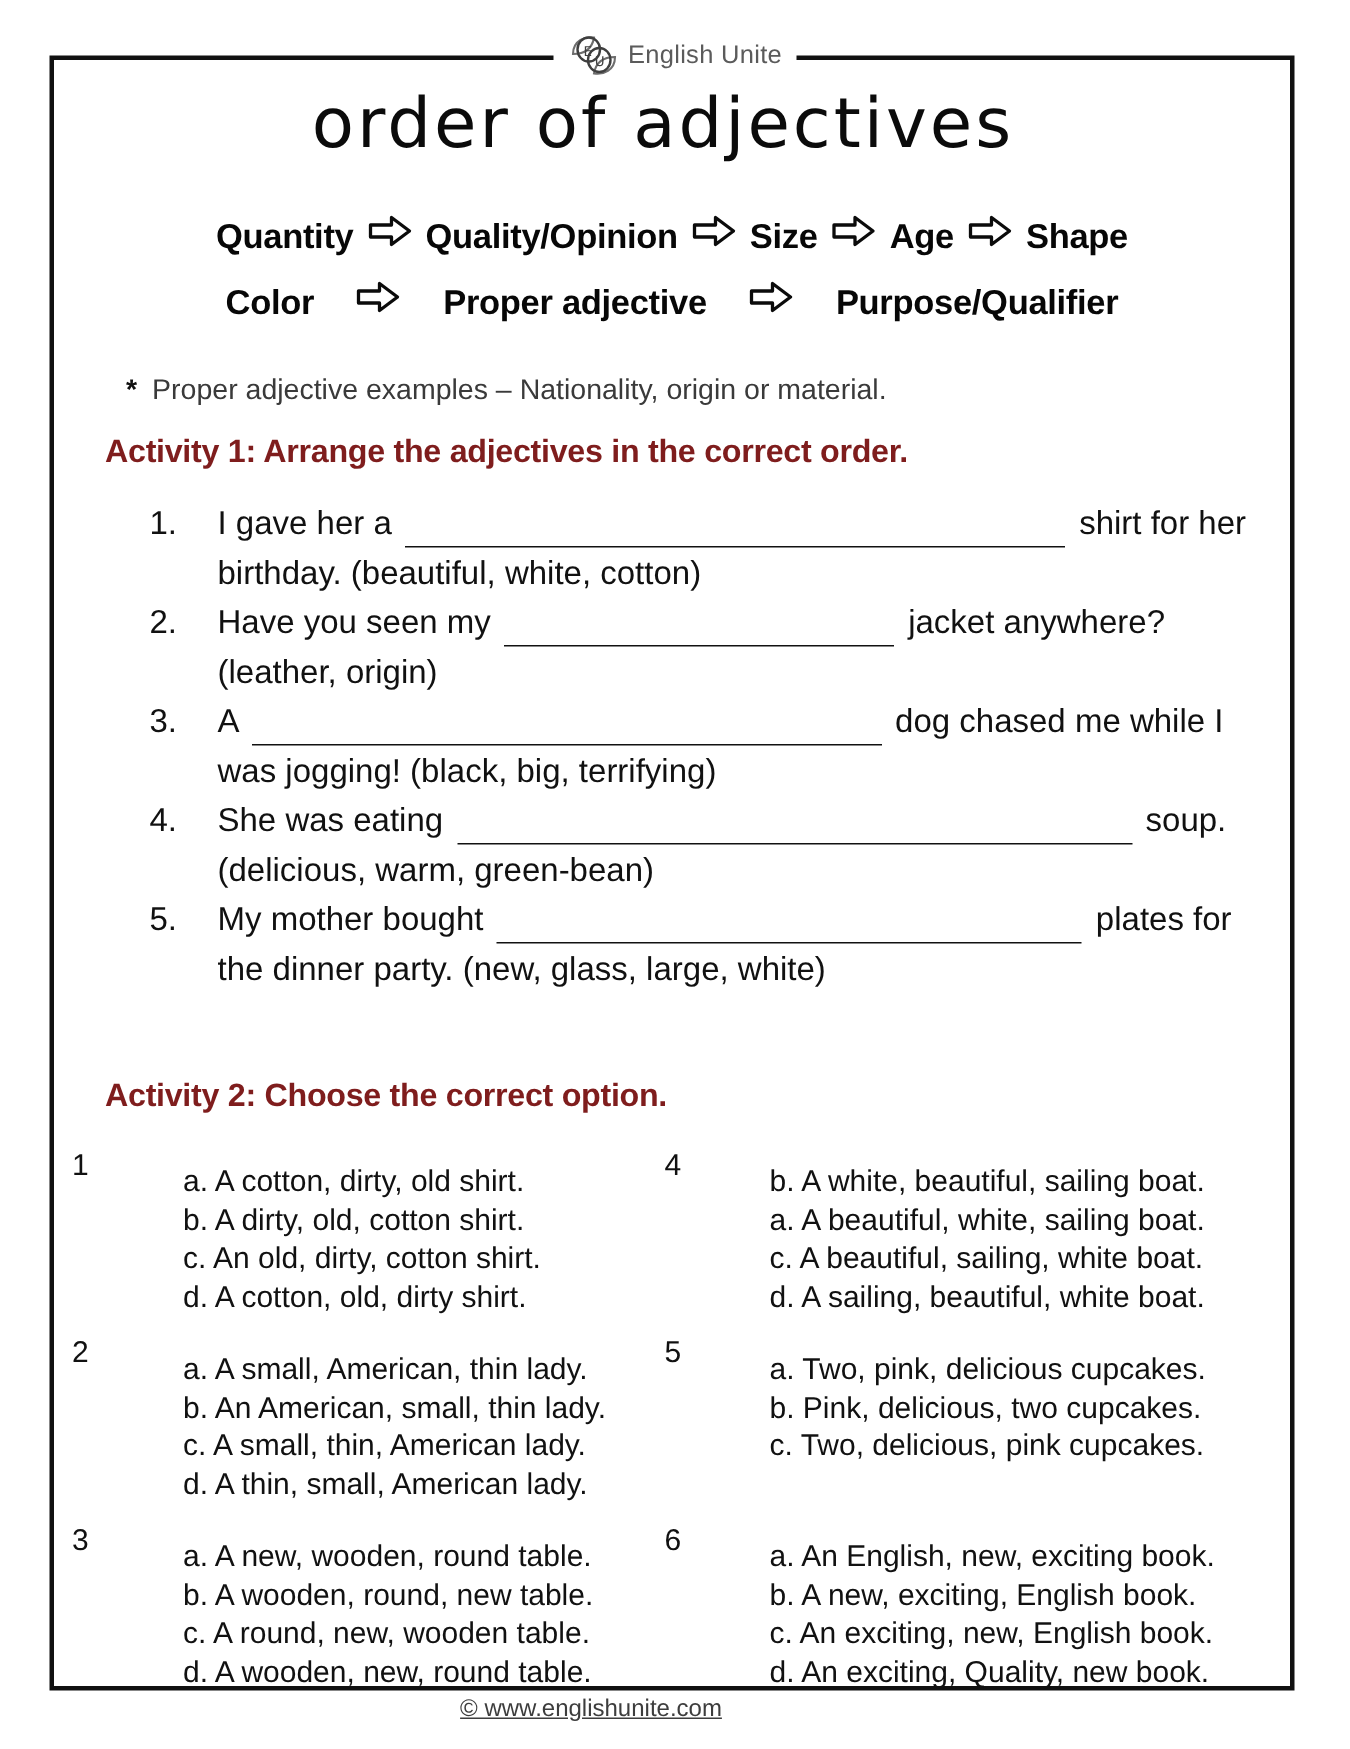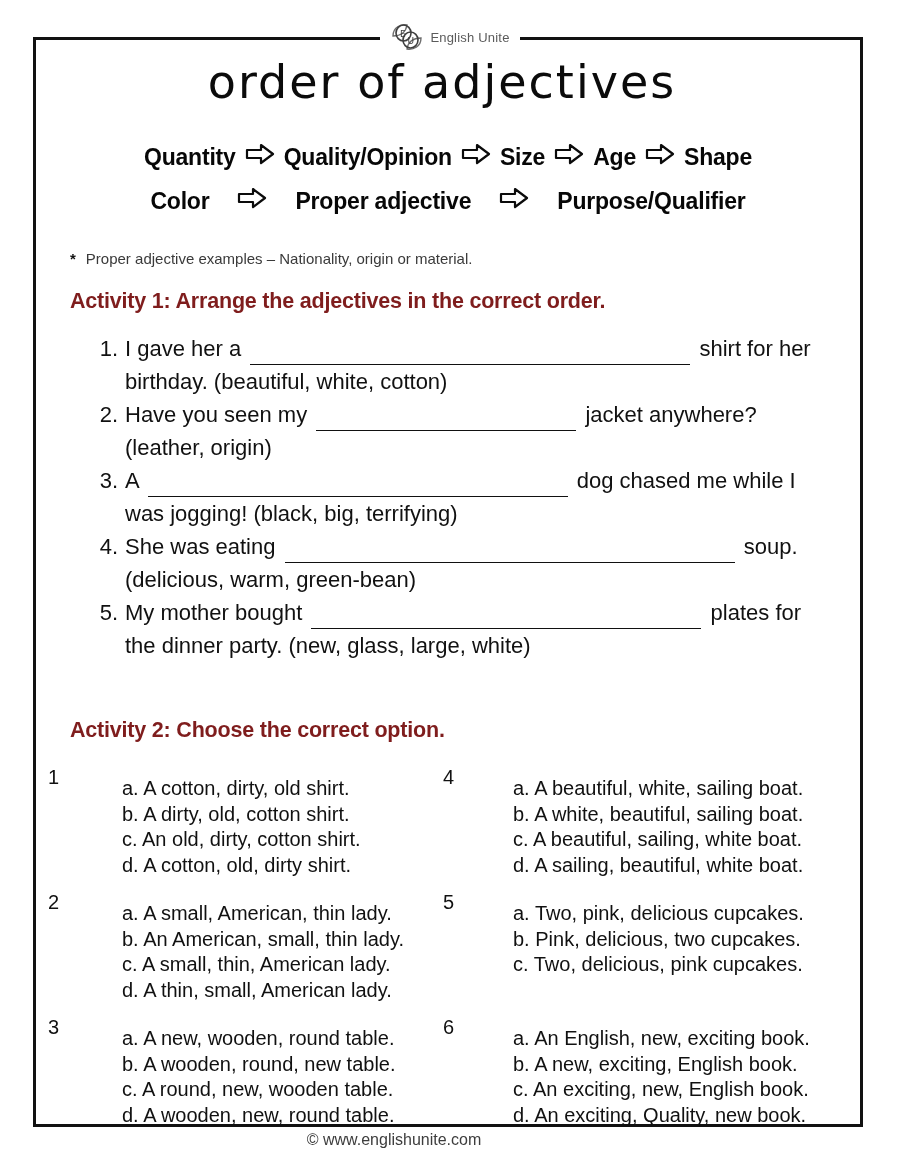--- a/index.html
+++ b/index.html
@@ -46,21 +46,21 @@
     align-items: center;
     gap: 6px;
     height: 40px;
   }
   .logo-mark {
     width: 34px;
     height: 30px;
     display: block;
   }
   .logo-text {
-    font-size: 13px;
+    font-size: 17px;
     color: #5b5b5b;
     letter-spacing: 0.2px;
     white-space: nowrap;
   }
 
   
   .title {
     position: absolute;
     left: 0;
     top: 55px;
@@ -101,23 +101,23 @@
     margin: 0 9px;
     vertical-align: middle;
   }
   .flow-row.row2 .arrow {
     margin: 0 28px;
   }
 
   
   .footnote {
     position: absolute;
-    left: 70px;
+    left: 84px;
     top: 250px;
-    font-size: 15px;
+    font-size: 19px;
     color: #3a3a3a;
     white-space: nowrap;
   }
   .footnote .star {
     font-weight: bold;
     color: #111;
     margin-right: 10px;
   }
 
   
@@ -152,20 +152,21 @@
   }
   .fill-num {
     width: 30px;
     flex: 0 0 30px;
     text-align: right;
     padding-right: 7px;
     box-sizing: border-box;
   }
   .fill-body {
     flex: 1 1 auto;
+    margin-left: 20px;
   }
   .blank {
     display: inline-block;
     border-bottom: 1.6px solid #111;
     vertical-align: bottom;
     height: 22px;
     margin: 0 3px;
   }
 
   
@@ -210,20 +211,21 @@
 
   
   .footer {
     position: absolute;
     left: 0;
     top: 1131px;
     width: 788px;
     text-align: center;
     font-size: 16px;
     color: #3d3d3d;
+    text-decoration: underline;
   }
 </style>
 </head>
 <body>
 
 <div class="sheet"></div>
 
 <div class="masthead">
   <div class="masthead-gap">
     <span>
@@ -348,22 +350,22 @@
       <li>a. A cotton, dirty, old shirt.</li>
       <li>b. A dirty, old, cotton shirt.</li>
       <li>c. An old, dirty, cotton shirt.</li>
       <li>d. A cotton, old, dirty shirt.</li>
     </ul>
   </div>
 
   <div class="mcq-cell mcq-right">
     <span class="mcq-num">4</span>
     <ul class="mcq-options">
+      <li>b. A white, beautiful, sailing boat.</li>
       <li>a. A beautiful, white, sailing boat.</li>
-      <li>b. A white, beautiful, sailing boat.</li>
       <li>c. A beautiful, sailing, white boat.</li>
       <li>d. A sailing, beautiful, white boat.</li>
     </ul>
   </div>
 
   <div class="mcq-cell mcq-left">
     <span class="mcq-num">2</span>
     <ul class="mcq-options">
       <li>a. A small, American, thin lady.</li>
       <li>b. An American, small, thin lady.</li>

